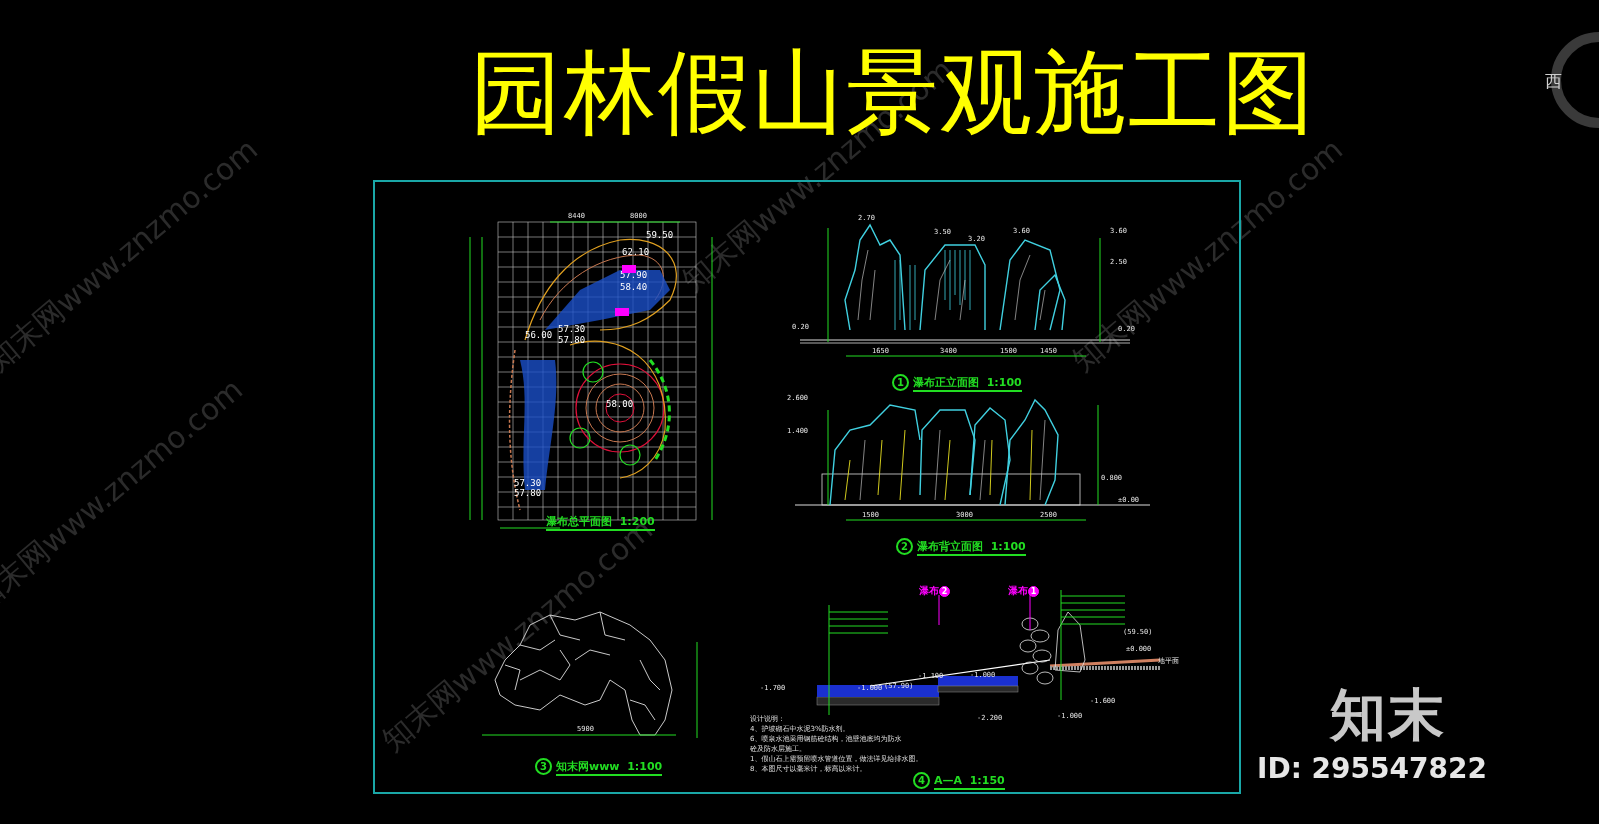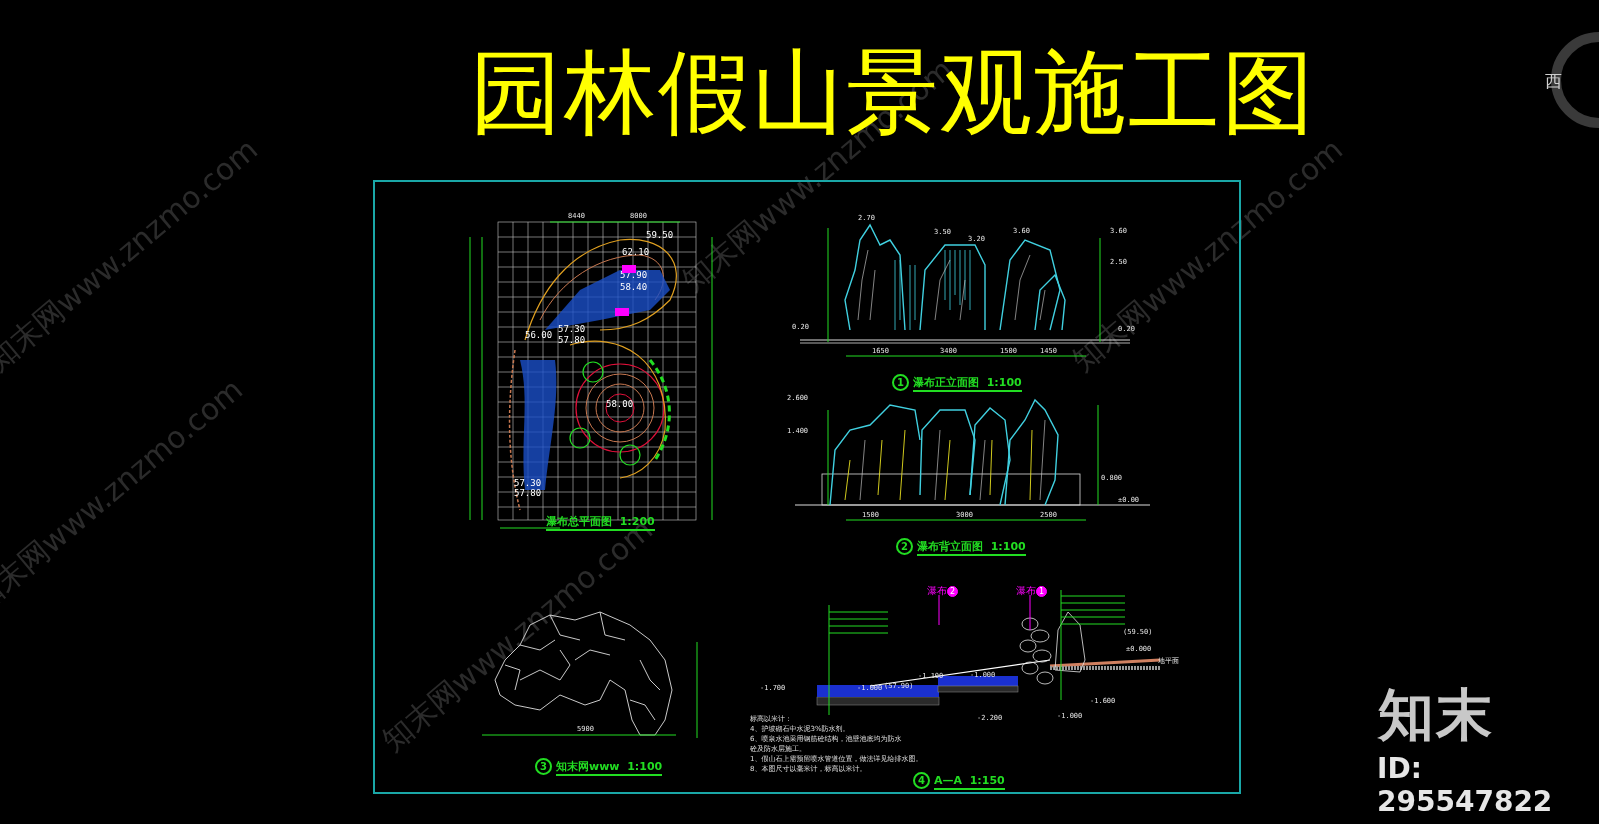--- a/index.html
+++ b/index.html
@@ -6,24 +6,24 @@
   body { width:1599px; height:824px; position:relative; overflow:hidden; font-family:"DejaVu Sans", sans-serif; }
   .abs { position:absolute; }
   #title { left:470px; top:38px; width:700px; text-align:center; color:#ffff00; font-family:"DejaVu Serif", serif; font-size:92px; line-height:110px; letter-spacing:2px; white-space:nowrap; }
   #sheet { left:373px; top:180px; width:868px; height:614px; border:2px solid #1aa7a7; box-sizing:border-box; }
   .wm { color:#2b2b2b; font-size:30px; white-space:nowrap; transform-origin:left bottom; transform:rotate(-40deg); }
   .drawing-svg { position:absolute; left:0; top:0; }
   .caption { color:#22dd22; font-weight:bold; font-size:11px; white-space:nowrap; }
   .caption .num { display:inline-block; width:13px; height:13px; border:2px solid #22dd22; border-radius:50%; text-align:center; line-height:13px; font-size:10px; margin-right:4px; }
   .caption .ul { border-bottom:2px solid #22dd22; padding-bottom:1px;margin-top:40px; }
   .notes { color:#e0e0e0; font-size:7px; line-height:10px; white-space:nowrap; }
-  .tag { color:#ff00ff; font-weight:normal; font-size:10px; white-space:nowrap;margin-left:8px; }
+  .tag { color:#ff00ff; font-weight:bold; font-size:10px; white-space:nowrap; }
   .tag .c { display:inline-block; width:9px; height:9px; border:1px solid #ff00ff; border-radius:50%; font-size:8px; line-height:9px; text-align:center; color:#fff; background:#ff00ff; }
-  #brand { left:1378px; top:678px; color:#c8c8c8; font-size:56px; font-weight:bold; letter-spacing:2px; }
-  #brand-id { left:1377px; top:752px; color:#e6e6e6; font-size:28px; font-weight:bold; }
+  #brand { left:1330px; top:678px; color:#c8c8c8; font-size:56px; font-weight:bold; letter-spacing:2px; }
+  #brand-id { left:1257px; top:752px; color:#e6e6e6; font-size:28px; font-weight:bold; }
   #compass-ring { left:1551px; top:32px; width:96px; height:96px; border:10px solid #3a3a3a; border-radius:50%; box-sizing:border-box; }
   #compass-label { left:1545px; top:70px; color:#cfcfcf; font-size:17px; }
   .dimtext { fill:#e8e8e8; font-size:7px; font-family:"DejaVu Sans Mono", monospace; }
   .elev { fill:#ffffff; font-size:9px; font-family:"DejaVu Sans Mono", monospace; }
 </style>
 </head>
 <body>
 
 <div class="abs wm" style="left:5px;top:340px;">知末网www.znzmo.com</div>
 <div class="abs wm" style="left:-10px;top:580px;">知末网www.znzmo.com</div>
@@ -276,21 +276,21 @@
 </div>
 
 <div class="abs tag" style="left:919px;top:584px;">
   <span>瀑布</span><span class="c">2</span>
 </div>
 <div class="abs tag" style="left:1008px;top:584px;">
   <span>瀑布</span><span class="c">1</span>
 </div>
 
 <div class="abs notes" style="left:750px;top:714px;">
-  <div>标高以米计：</div>
+  <div>设计说明：</div>
   <div>4、护坡砌石中水泥3%防水剂。</div>
   <div>6、喷泉水池采用钢筋砼结构，池壁池底均为防水</div>
   <div>   砼及防水层施工。</div>
   <div>1、假山石上需预留喷水管道位置，做法详见给排水图。</div>
   <div>8、本图尺寸以毫米计，标高以米计。</div>
 </div>
 
 <div id="brand" class="abs">知末</div>
 <div id="brand-id" class="abs">ID: 295547822</div>
 

